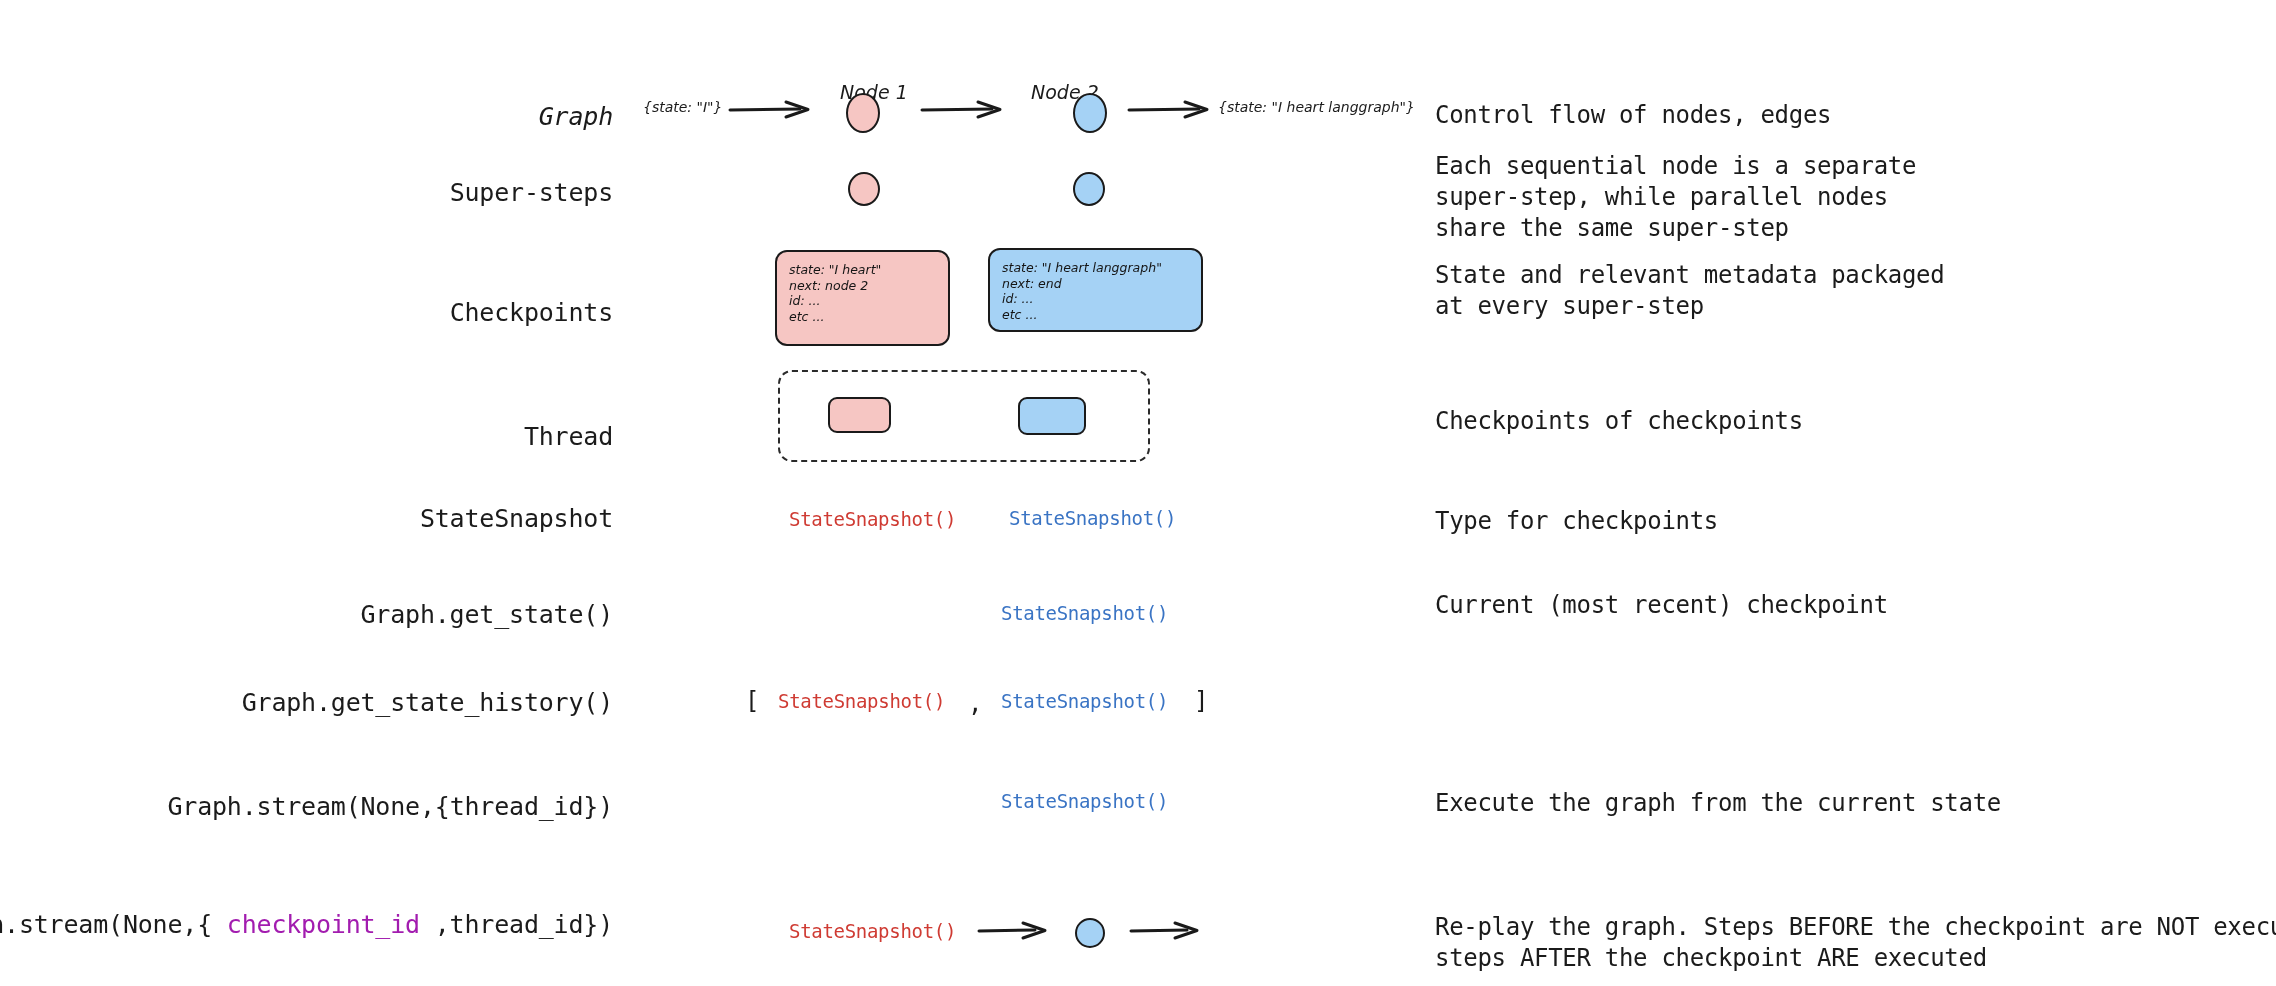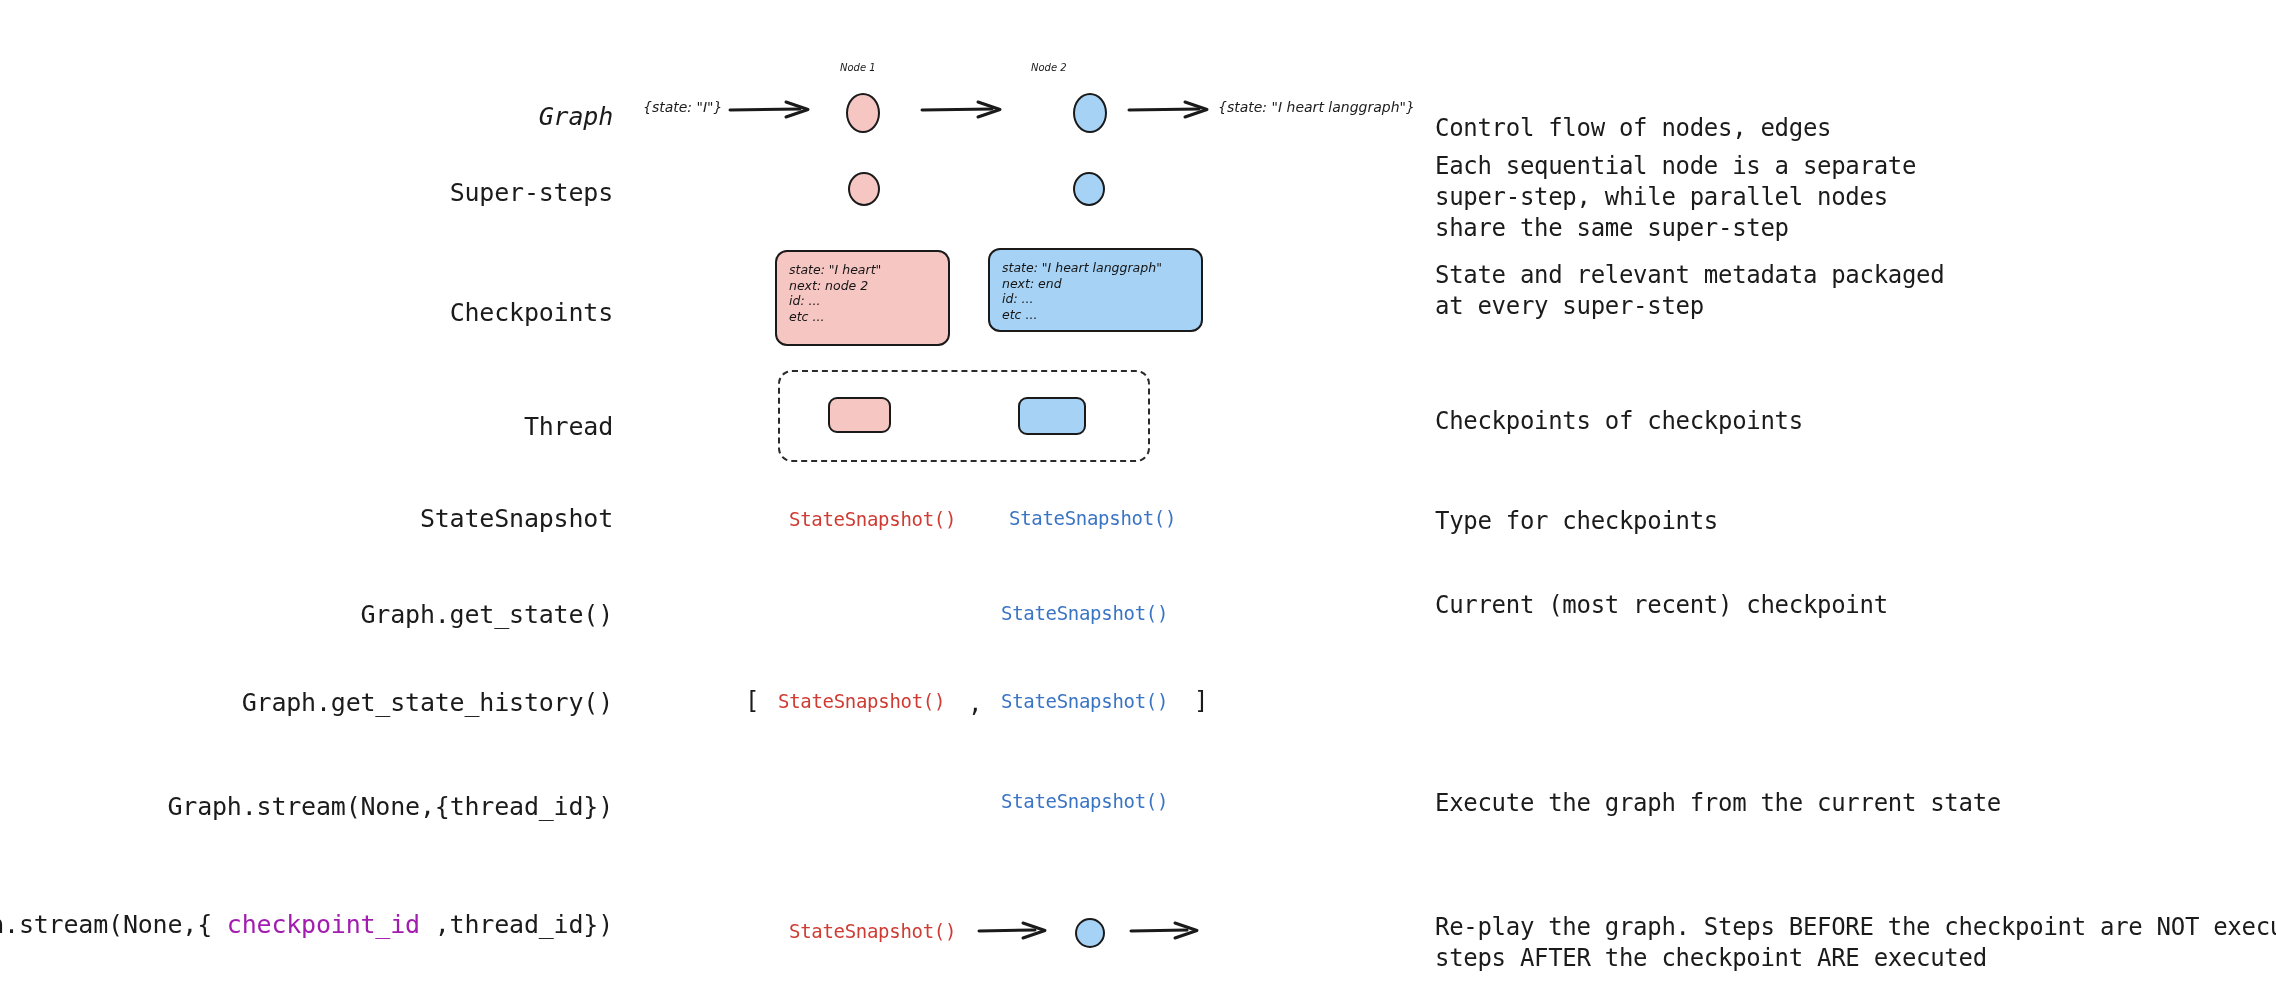--- a/index.html
+++ b/index.html
@@ -43,21 +43,21 @@
 
   
   .hand {
     font-family: "DejaVu Sans", sans-serif;
     font-size: 14px;
     color: #1b1b1b;
     white-space: nowrap;
     position: absolute;
     font-style: italic;
   }
-  .hand-sm { font-size: 10px; }
+  .hand-sm { font-size: 19px; margin-top: 19px; }
 
   .node-circle {
     position: absolute;
     border-radius: 50%;
     border: 2.5px solid #1a1a1a;
     box-sizing: border-box;
   }
   .pink   { background: #f6c6c3; }
   .blue   { background: #a5d2f5; }
 
@@ -111,29 +111,29 @@
   .arrow { position: absolute; }
 </style>
 </head>
 <body>
 
 <div id="canvas">
 
   <div class="row-label" style="top:102px;font-style:italic;">Graph</div>
   <div class="row-label" style="top:178px;">Super-steps</div>
   <div class="row-label" style="top:290px;margin-top:8px;">Checkpoints</div>
-  <div class="row-label" style="top:412px;">Thread</div>
+  <div class="row-label" style="top:422px;">Thread</div>
   <div class="row-label" style="top:504px;">StateSnapshot</div>
   <div class="row-label" style="top:600px;">Graph.get_state()</div>
   <div class="row-label" style="top:688px;">Graph.get_state_history()</div>
   <div class="row-label" style="top:792px;">Graph.stream(None,{thread_id})</div>
 
   <div class="row-label" style="top:910px;"><span>Graph.stream(None,{ </span><span class="red-token">checkpoint_id</span><span> ,thread_id})</span></div>
 
-  <div class="row-desc" style="top:113px;">Control flow of nodes, edges</div>
+  <div class="row-desc" style="top:100px;">Control flow of nodes, edges</div>
   <div class="row-desc" style="top:151px;">Each sequential node is a separate
 super-step, while parallel nodes
 share the same super-step</div>
   <div class="row-desc" style="top:260px;">State and relevant metadata packaged
 at every super-step</div>
   <div class="row-desc" style="top:406px;">Checkpoints of checkpoints</div>
   <div class="row-desc" style="top:506px;">Type for checkpoints</div>
   <div class="row-desc" style="top:590px;">Current (most recent) checkpoint</div>
   <div class="row-desc" style="top:788px;">Execute the graph from the current state</div>
   <div class="row-desc" style="top:912px;">Re-play the graph. Steps BEFORE the checkpoint are NOT executed,

